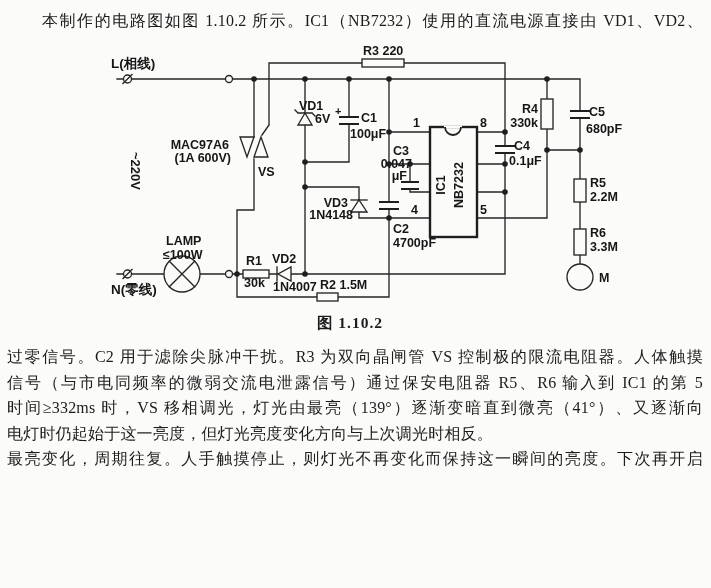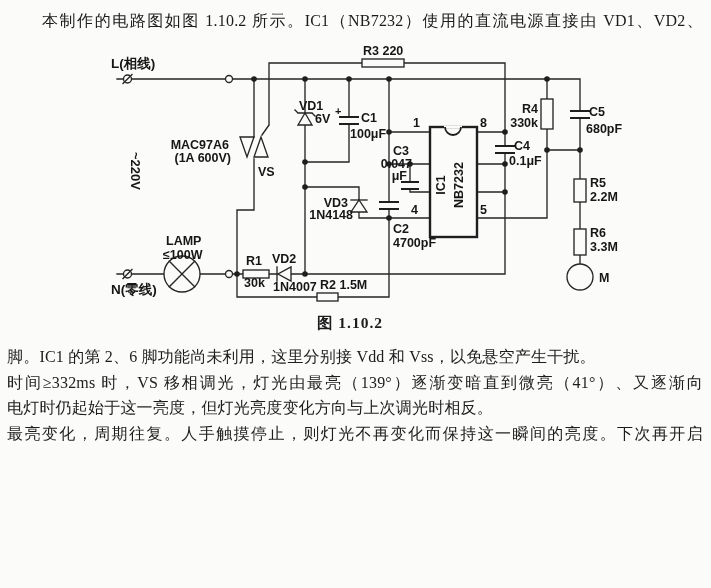--- a/index.html
+++ b/index.html
@@ -183,21 +183,22 @@
           <text x="346" y="182" class="lbl" font-size="12.5" text-anchor="end">1N4148</text>
           <text x="438" y="148" class="lbl" font-size="12.5" text-anchor="middle" transform="rotate(-90 438 148)">IC1</text>
           <text x="456" y="148" class="lbl" font-size="12.5" text-anchor="middle" transform="rotate(-90 456 148)">NB7232</text>
         </g>
     </svg>
   </div>
 
   <div class="caption">图 1.10.2</div>
 
   <div class="para">
-    <div class="line last">脚。IC1 的第 2、6 脚功能尚未利用，这里分别接 Vdd 和 Vss，以免悬空产生干扰。</div>
+    <div class="line">过零信号。C2 用于滤除尖脉冲干扰。R3 为双向晶闸管 VS 控制极的限流电阻器。人体触摸</div>
+    <div class="line">信号（与市电同频率的微弱交流电泄露信号）通过保安电阻器 R5、R6 输入到 IC1 的第 5</div>
   </div>
 
   <div class="para">
     <div class="line">时间≥332ms 时，VS 移相调光，灯光由最亮（139°）逐渐变暗直到微亮（41°）、又逐渐向</div>
     <div class="line last">电灯时仍起始于这一亮度，但灯光亮度变化方向与上次调光时相反。</div>
     <div class="line">最亮变化，周期往复。人手触摸停止，则灯光不再变化而保持这一瞬间的亮度。下次再开启</div>
   </div>
 
 </div>
 

